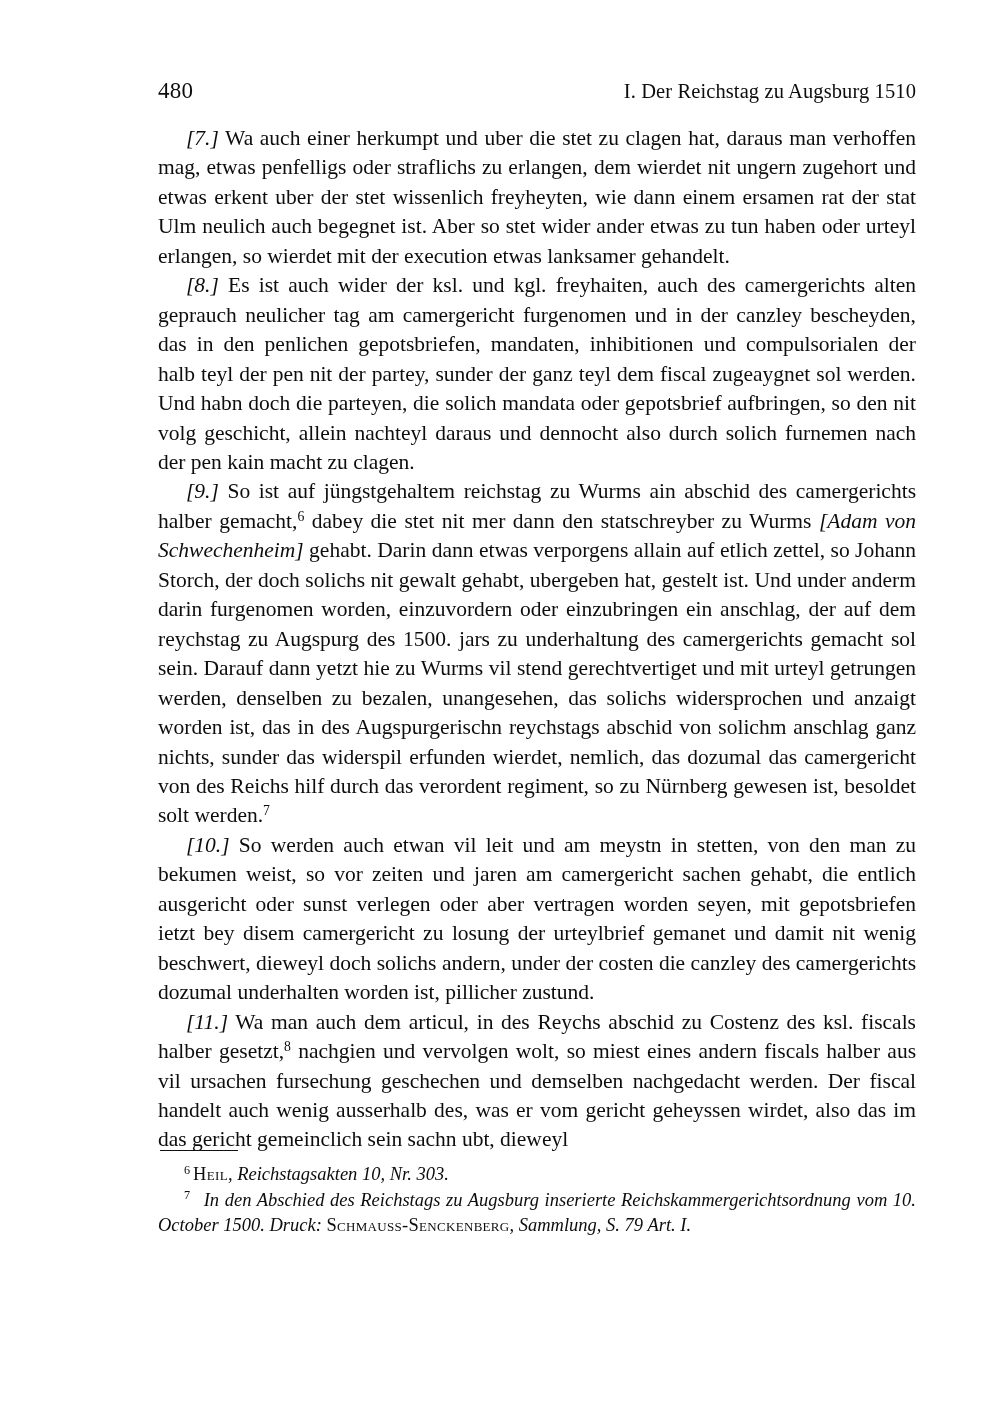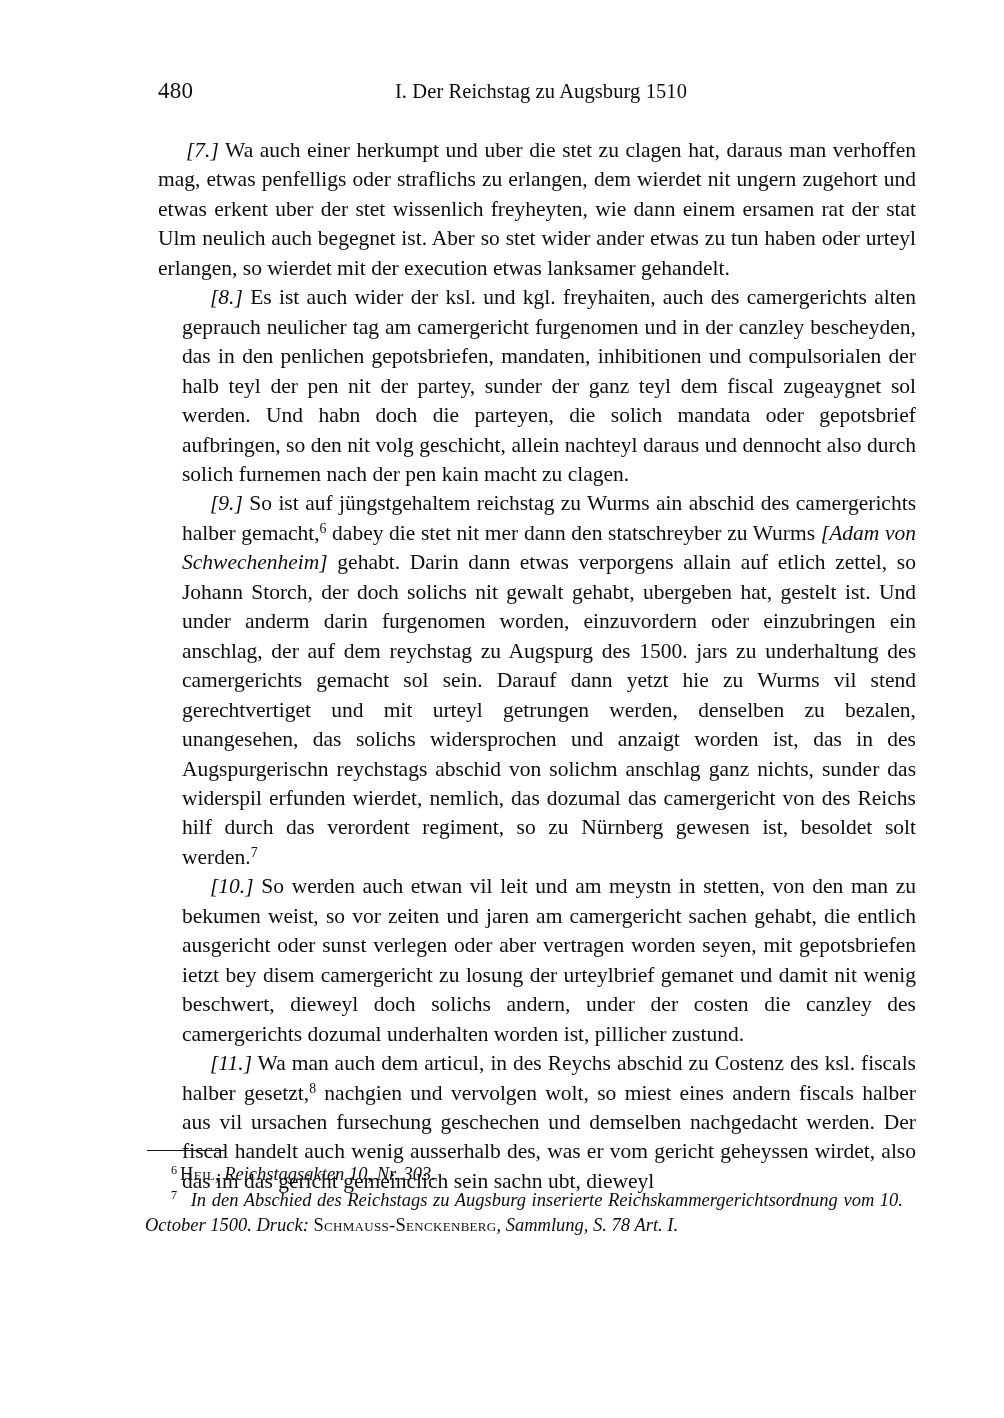--- a/index.html
+++ b/index.html
@@ -31,62 +31,62 @@
     top: 0;
     font-size: 23px;
     line-height: 30px;
     letter-spacing: 0.2px;
   }
   .head-title {
     position: absolute;
     left: 0;
     right: 0;
     top: 0;
-    text-align: center;
+    text-align: right;
     font-size: 20.5px;
     line-height: 30px;
     letter-spacing: 0.1px;
     padding-left: 8px;
   }
 
   
   .textblock {
     position: absolute;
     left: 158px;
-    top: 136px;
+    top: 124px;
     width: 758px;
   }
   .para {
     margin: 0;
     text-align: justify;
     text-justify: inter-word;
     font-size: 21.5px;
     line-height: 29.45px;
     text-indent: 28px;
     hyphens: manual;
   }
-  .para + .para { margin-top: 0; margin-left: 24px; }
+  .para + .para { margin-top: 0; }
 
   .num {
     font-style: italic;
   }
   .ital {
     font-style: italic;
   }
   sup.fn {
     font-size: 0.64em;
     vertical-align: 0.52em;
     line-height: 0;
     font-style: normal;
   }
 
   
   .footnotes {
     position: absolute;
-    left: 145px;
+    left: 158px;
     top: 1150px;
     width: 758px;
   }
   .fn-rule {
     width: 78px;
     height: 0;
     border-top: 1.4px solid #111;
     margin: 0 0 11px 2px;
   }
   .fn-item {
@@ -133,17 +133,17 @@
 
     <p class="para"><span class="num">[11.]</span><span> Wa man auch dem articul, in des Reychs abschid zu Costenz des ksl. fiscals halber gesetzt,</span><sup class="fn">8</sup><span> nachgien und vervolgen wolt, so miest eines andern fiscals halber aus vil ursachen fursechung geschechen und demselben nachgedacht werden. Der fiscal handelt auch wenig ausserhalb des, was er vom gericht geheyssen wirdet, also das im das gericht gemeinclich sein sachn ubt, dieweyl</span></p>
 
   </div>
 
   <div class="footnotes">
     <div class="fn-rule"></div>
 
     <p class="fn-item"><span class="fn-mark">6</span><span class="sc">Heil</span><span>, Reichstagsakten 10, Nr. 303.</span></p>
 
-    <p class="fn-item"><span class="fn-mark">7</span><span class="fn-gap"></span><span> In den Abschied des Reichstags zu Augsburg inserierte Reichskammergerichtsordnung vom 10. October 1500. Druck: </span><span class="sc">Schmauss-Senckenberg</span><span>, Sammlung, S. 78 Art. I.</span></p>
+    <p class="fn-item"><span class="fn-mark">7</span><span class="fn-gap"></span><span> In den Abschied des Reichstags zu Augsburg inserierte Reichskammergerichtsordnung vom 10. October 1500. Druck: </span><span class="sc">Schmauss-Senckenberg</span><span>, Sammlung, S. 79 Art. I.</span></p>
 
   </div>
 
 </div>
 
 </body></html>

